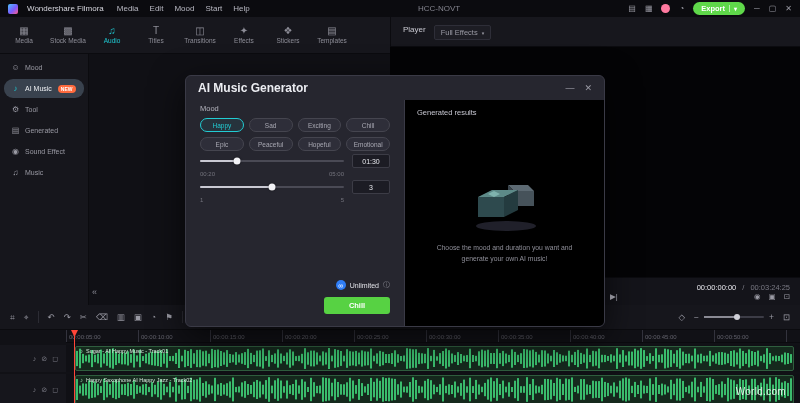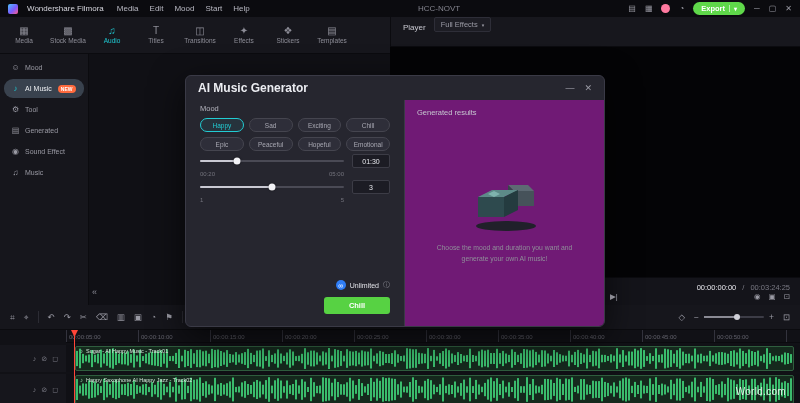--- a/index.html
+++ b/index.html
@@ -18,21 +18,21 @@
   .avatar{width:9px;height:9px;border-radius:50%;background:#ff7aa0;cursor:pointer}
   .export{display:flex;align-items:center;gap:4px;background:#5fd84a;border:none;border-radius:8px;padding:2px 8px;color:#fff;font-size:7.5px;font-weight:bold;cursor:pointer;font-family:inherit}
   .export-car{border-left:1px solid rgba(255,255,255,.55);padding-left:4px;font-size:6px}
   
   .ribbon{position:absolute;top:17px;left:0;width:390px;height:37px;background:#17171d;display:flex;align-items:center;padding-left:2px;border-bottom:1px solid #0b0b0f;z-index:2}
   .tab{width:44px;display:flex;flex-direction:column;align-items:center;gap:1px;color:#8d8d97;cursor:pointer}
   .tab-ic{font-size:10px;line-height:1}
   .tab-lb{font-size:6.5px;white-space:nowrap}
   .tab.active{color:#1fc9d2}
   
-  .player-head{position:absolute;top:17px;left:390px;right:0;height:30px;background:#17171d;display:flex;align-items:flex-end;gap:8px;padding:14px 12px;border-bottom:1px solid #0b0b0f;border-left:1px solid #0b0b0f}
+  .player-head{position:absolute;top:17px;left:390px;right:0;height:30px;background:#17171d;display:flex;align-items:flex-start;gap:8px;padding:8px 12px;border-bottom:1px solid #0b0b0f;border-left:1px solid #0b0b0f}
   .ph-label{font-size:8px;color:#c9c9d1}
   .ph-quality{display:flex;align-items:center;gap:4px;font-size:7.5px;color:#9a9aa4;border:1px solid #2e2e38;border-radius:2px;padding:2px 6px;background:#1d1d24;cursor:pointer}
   .car{font-size:5px}
   
   .browser{position:absolute;top:54px;left:0;width:390px;height:251px;background:#111116;display:flex}
   .sidebar{width:88px;background:#16161c;padding-top:4px;display:flex;flex-direction:column;gap:2px}
   .side-item{height:19px;display:flex;align-items:center;gap:5px;padding:0 7px;margin:0 4px;font-size:7px;color:#9a9aa4;border-radius:9px;cursor:pointer;white-space:nowrap}
   .si-ic{font-size:8px;width:9px;text-align:center}
   .side-item.active{background:#39424e;color:#eef0f3}
   .side-item.active .si-ic{color:#1fc9d2}
@@ -89,21 +89,21 @@
   .slider .fill{position:absolute;left:0;top:0;bottom:0;background:#c9c9d3;border-radius:1px}
   .slider .knob{position:absolute;top:50%;transform:translate(-50%,-50%);width:7px;height:7px;border-radius:50%;background:#f2f2f6;box-shadow:0 0 2px rgba(0,0,0,.6)}
   .valbox{width:38px;height:14px;background:#1c1c24;border:1px solid #3c3c46;border-radius:2px;color:#e6e7ec;font-size:7px;display:flex;align-items:center;justify-content:center}
   .minmax{display:flex;justify-content:space-between;font-size:6px;color:#73737d;margin-top:3px;margin-right:46px}
   .grow{flex:1}
   .unl-row{display:flex;align-items:center;justify-content:flex-end;gap:4px}
   .unl-ic{width:10px;height:10px;border-radius:50%;background:#2f7df6;color:#fff;font-size:7px;display:flex;align-items:center;justify-content:center}
   .unl-lb{font-size:7px;color:#dfe0e6}
   .info-ic{font-size:7px;color:#8a8a94;cursor:pointer}
   .start{margin-top:7px;align-self:flex-end;width:66px;height:17px;background:#57d243;border:none;border-radius:3px;color:#fff;font-size:7.5px;font-weight:bold;cursor:pointer;font-family:inherit}
-  .dlg-right{flex:1;background:#701a75;border-left:1px solid #3a3a46;padding:8px 12px;display:flex;flex-direction:column}
+  .dlg-right{flex:1;background:#000000;border-left:1px solid #3a3a46;padding:8px 12px;display:flex;flex-direction:column}
   .results-title{font-size:7.5px;color:#c6c6d0}
   .results-center{flex:1;display:flex;flex-direction:column;align-items:center;justify-content:center;gap:10px;text-align:center}
   .results-hint{font-size:6.8px;color:#8f8f99;line-height:1.55;max-width:152px}
 </style>
 </head>
 <body>
 
 <div class="app">
 
   <header class="titlebar">

